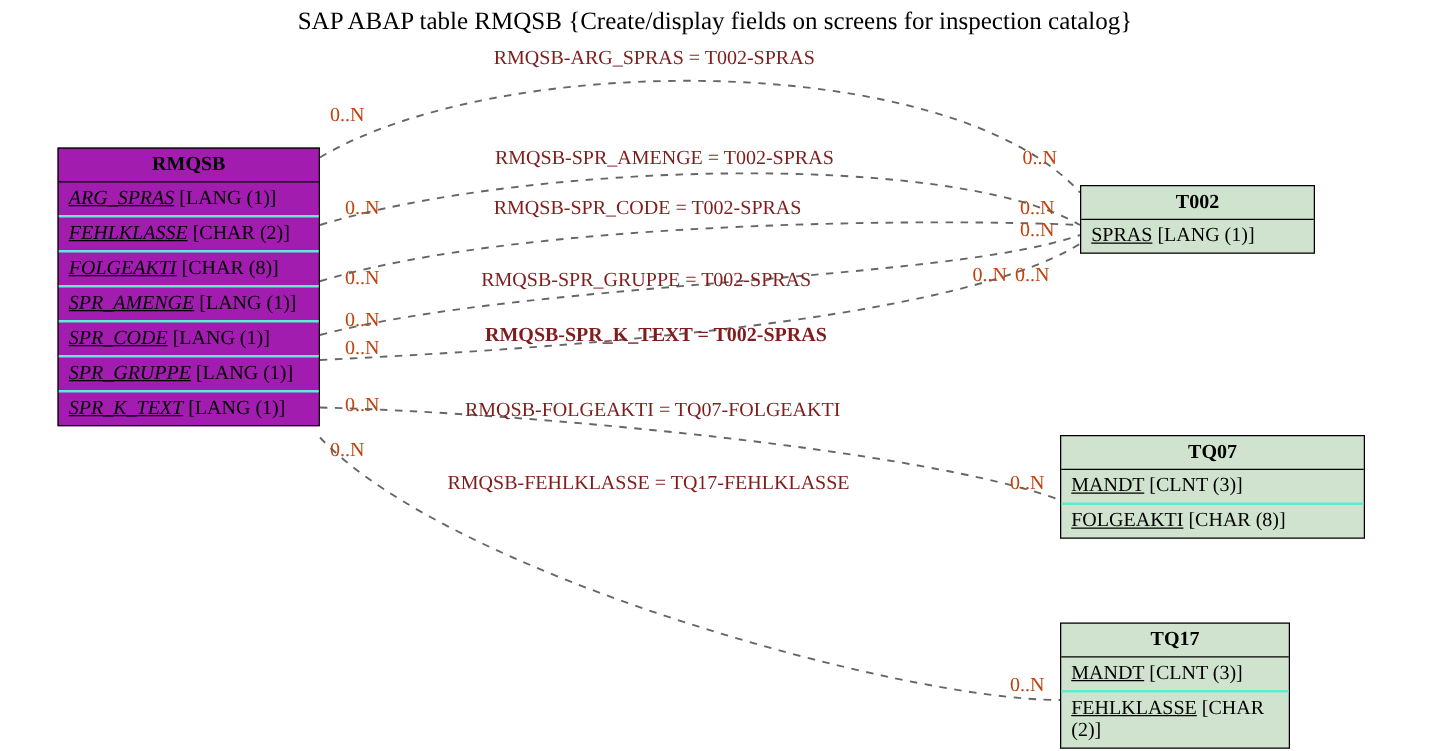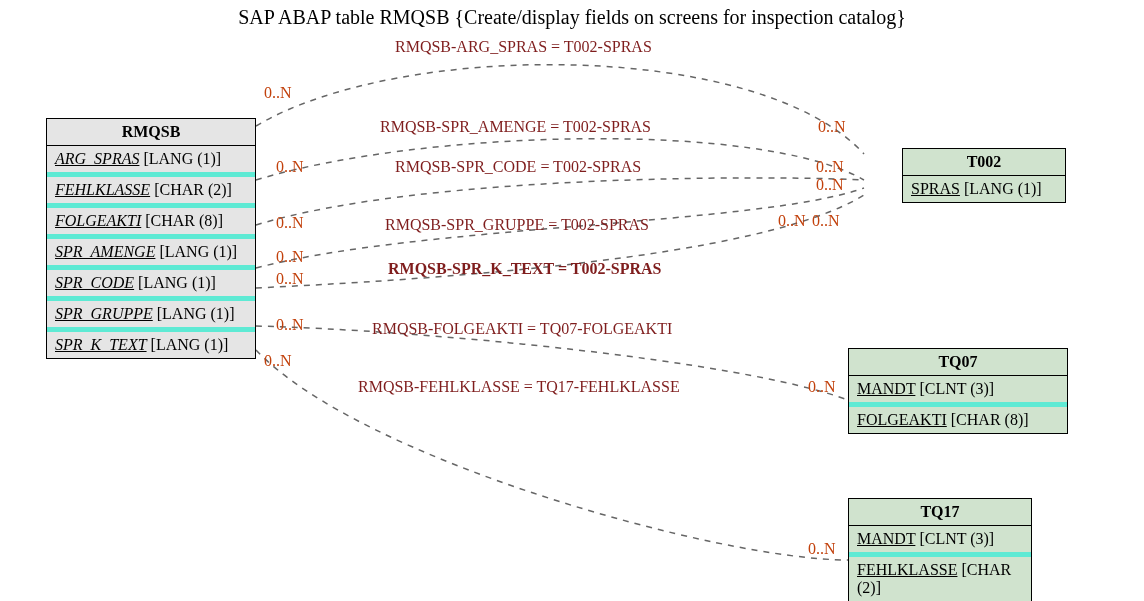--- a/index.html
+++ b/index.html
@@ -34,32 +34,32 @@
     font-size: 16px;
   }
   .table-box .header {
     font-weight: bold;
     text-align: center;
     padding: 4px 8px;
     border-bottom: 1px solid #000;
   }
   .table-box .row {
     padding: 4px 8px;
-    border-bottom: 5px solid #5eead4;
+    border-bottom: 2px solid #5eead4;
   }
   .table-box .row:last-child { border-bottom: none; }
-  .orange { background: #e5e5e5; }
+  .orange { background: #a21caf; }
   .green  { background: #d0e3ce; }
   .fieldname { font-style: italic; text-decoration: underline; }
   .fieldname-plain { text-decoration: underline; }
 
   
   #rmqsb { left: 46px;  top: 118px; width: 210px; }
-  #t002  { left: 902px; top: 148px; width: 164px; }
-  #tq07  { left: 848px; top: 348px; width: 220px; }
+  #t002  { left: 864px; top: 148px; width: 188px; }
+  #tq07  { left: 848px; top: 348px; width: 244px; }
   #tq17  { left: 848px; top: 498px; width: 184px; }
 
   .rel-label {
     position: absolute;
     font-size: 16px;
     color: #7f1d1d;
     text-align: center;
     white-space: nowrap;
   }
   .card-label {
@@ -150,21 +150,21 @@
     <span class="fieldname-plain">MANDT</span>
     <span>[CLNT (3)]</span>
   </div>
   <div class="row">
     <span class="fieldname-plain">FEHLKLASSE</span>
     <span>[CHAR (2)]</span>
   </div>
 </div>
 
 <div class="rel-label" style="left:395px; top:38px;">RMQSB-ARG_SPRAS = T002-SPRAS</div>
-<div class="rel-label" style="left:380px; top:118px;">RMQSB-SPR_AMENGE = T002-SPRAS</div>
+<div class="rel-label" style="left:396px; top:118px;">RMQSB-SPR_AMENGE = T002-SPRAS</div>
 <div class="rel-label" style="left:395px; top:158px;">RMQSB-SPR_CODE = T002-SPRAS</div>
 <div class="rel-label" style="left:385px; top:216px;">RMQSB-SPR_GRUPPE = T002-SPRAS</div>
 <div class="rel-label" style="left:388px; top:260px;font-weight:bold;">RMQSB-SPR_K_TEXT = T002-SPRAS</div>
 <div class="rel-label" style="left:372px; top:320px;">RMQSB-FOLGEAKTI = TQ07-FOLGEAKTI</div>
 <div class="rel-label" style="left:358px; top:378px;">RMQSB-FEHLKLASSE = TQ17-FEHLKLASSE</div>
 
 <div class="card-label" style="left:264px; top:84px;">0..N</div>
 <div class="card-label" style="left:276px; top:158px;">0..N</div>
 <div class="card-label" style="left:276px; top:214px;">0..N</div>
 <div class="card-label" style="left:276px; top:248px;">0..N</div>

